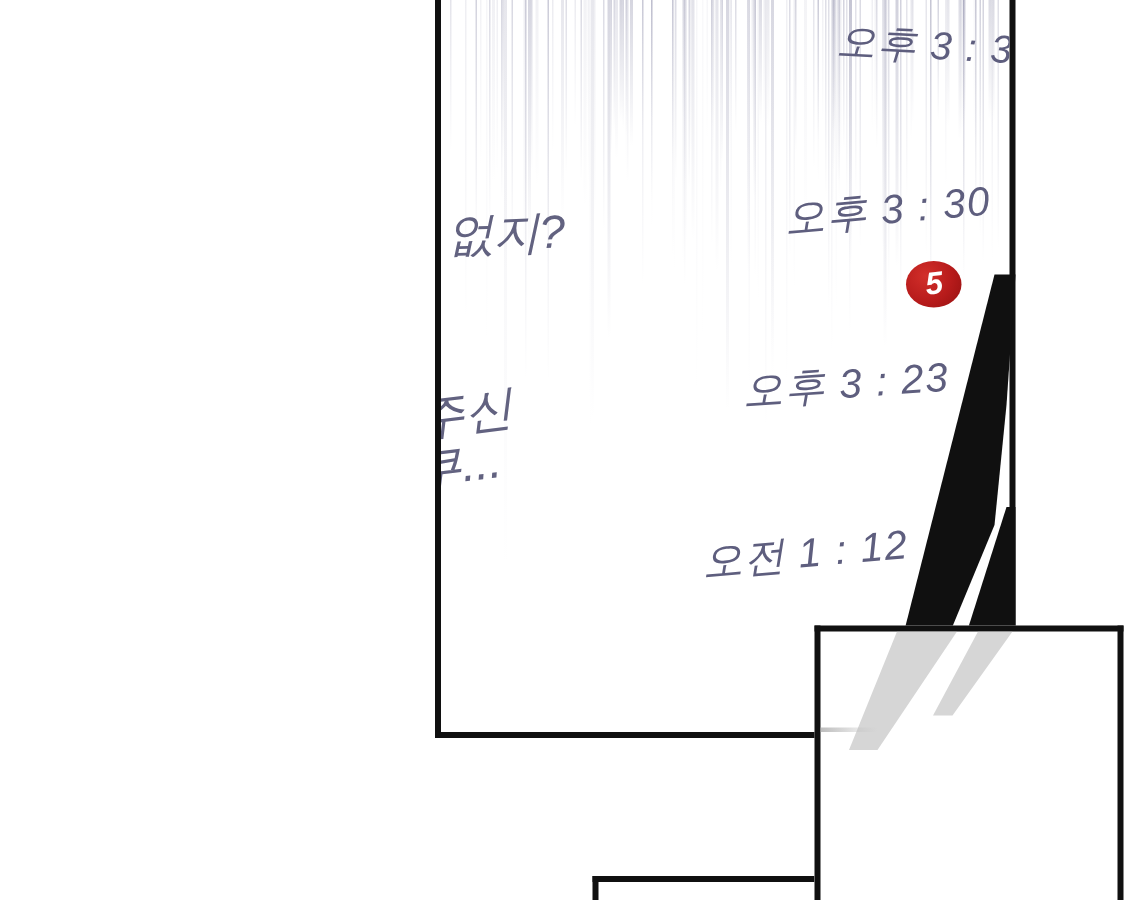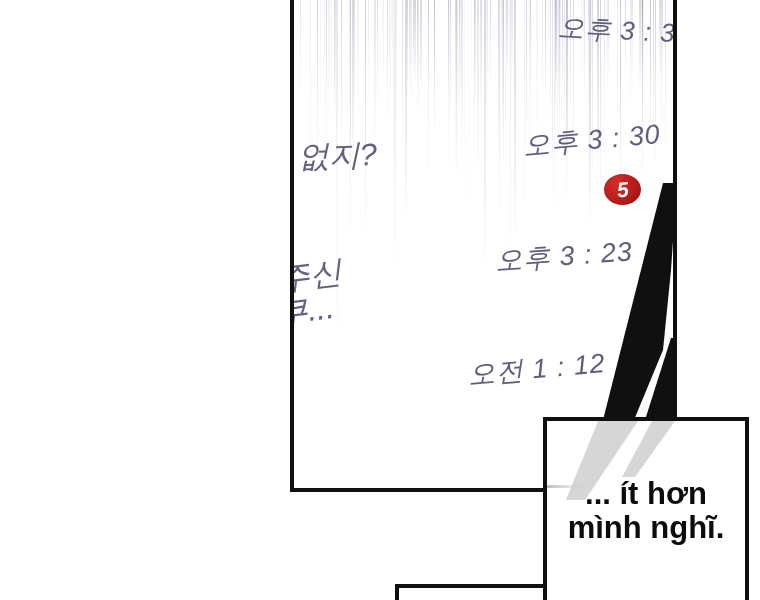--- a/index.html
+++ b/index.html
@@ -259,21 +259,17 @@
     <polygon points="663,183 677,183 671,270 663,350 634,420 603,420"></polygon>
     <polygon points="671,338 677,338 677,420 645,420"></polygon>
   </svg>
 
   <div class="bubble">
     <svg class="gray-svg" width="198" height="190" viewBox="0 0 198 190">
       <polygon points="51,0 91,0 38,79 19,79"></polygon>
       <polygon points="105,0 128,0 88,56 75,56"></polygon>
     </svg>
     <div class="ghost-line"></div>
-    <div class="bubble-text">
-      <div>... ít hơn</div>
-      <div>mình nghĩ.</div>
-    </div>
   </div>
 
   <div class="next-panel"></div>
 
 </div>
 
 </body></html>

